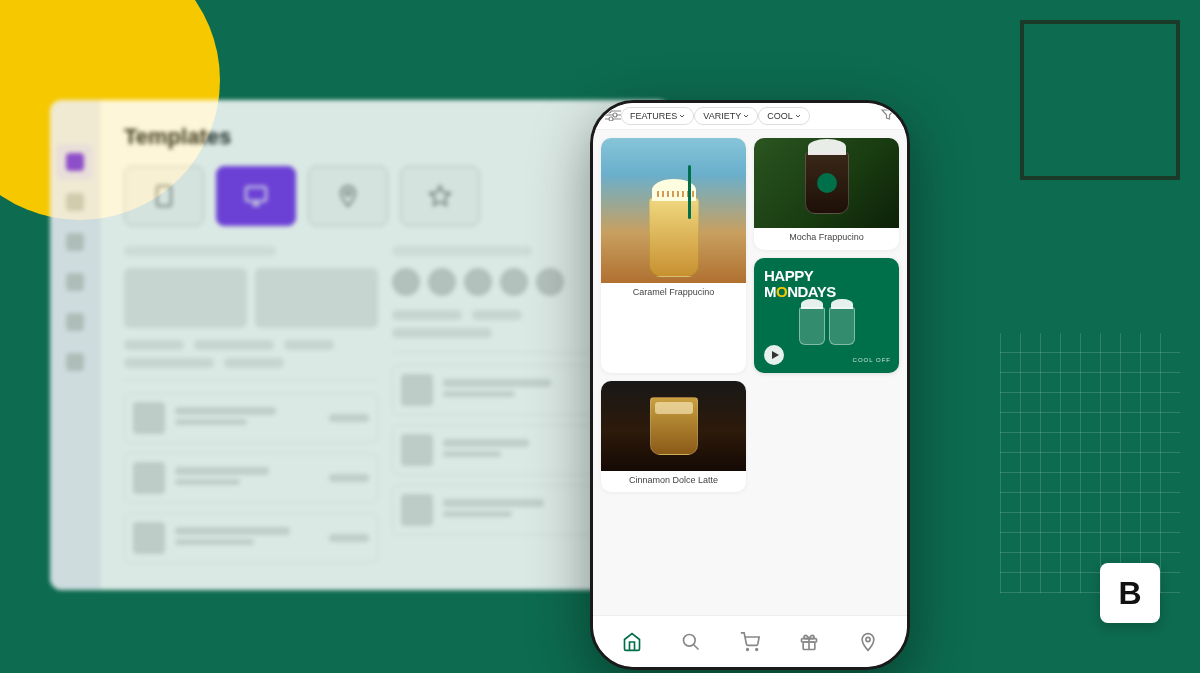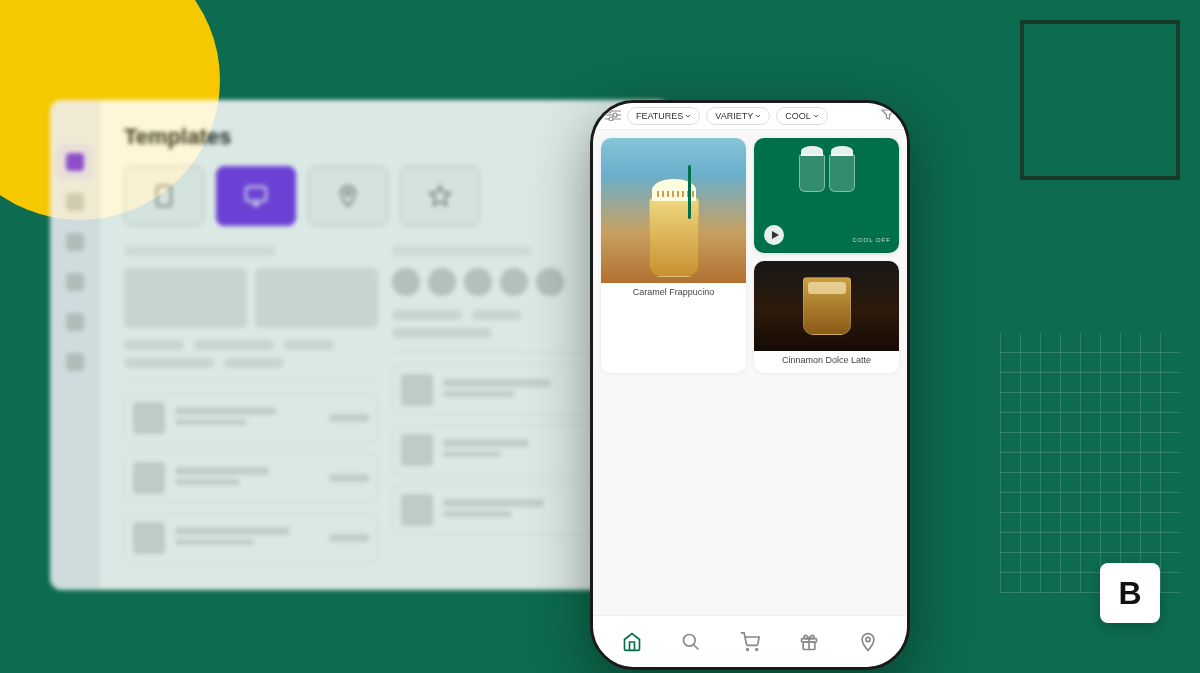--- a/index.html
+++ b/index.html
@@ -266,21 +266,20 @@
       font-weight: 700;
       color: #111;
       margin-bottom: 6px;
     }
 
     
     .filter-bar {
       display: flex;
       align-items: center;
       padding: 4px 12px;
-      gap: 6px;
       background: white;
       border-bottom: 1px solid #f0f0f0;
     }
 
     .filter-sort-icon {
       font-size: 11px;
       color: #666;
     }
 
     .filter-chip {
@@ -608,23 +607,38 @@
           <div style="position:relative;width:50px;height:80px;">
             <div style="position:absolute;top:-18px;left:50%;transform:translateX(-50%);width:44px;height:22px;background:#fffde0;border-radius:50% 50% 0 0;"></div>
             <div style="position:absolute;top:-6px;left:50%;transform:translateX(-50%);width:40px;height:6px;background:repeating-linear-gradient(90deg,transparent 0,transparent 3px,#c07018 3px,#c07018 5px);opacity:0.7;"></div>
             <div style="width:50px;height:80px;background:linear-gradient(180deg,#f0d880 0%,#c89030 100%);border-radius:5px 5px 12px 12px;border:1.5px solid rgba(0,0,0,0.1);"></div>
             <div style="position:absolute;top:-32px;right:8px;width:3px;height:54px;background:#00704a;border-radius:2px;"></div>
           </div>
         </div>
         <div class="product-label">Caramel Frappucino</div>
       </div>
 
+      <div style="background:white;border-radius:10px;overflow:hidden;box-shadow:0 1px 4px rgba(0,0,0,0.06);">
+        <div style="width:100%;height:90px;background:linear-gradient(135deg,#2a5520 0%,#183a10 60%,#0d2008 100%);display:flex;align-items:center;justify-content:center;">
+          <div style="position:relative;width:44px;height:62px;background:linear-gradient(180deg,#3a2818 0%,#1e1008 100%);border-radius:4px 4px 10px 10px;border:1.5px solid rgba(255,255,255,0.2);display:flex;align-items:center;justify-content:center;">
+            <div style="width:20px;height:20px;background:#00704a;border-radius:50%;"></div>
+            <div style="position:absolute;top:-14px;left:50%;transform:translateX(-50%);width:38px;height:16px;background:white;border-radius:50% 50% 0 0;opacity:0.9;"></div>
+          </div>
+        </div>
+        <div class="product-label">Mocha Frappucino</div>
+      </div>
 
       <div style="background:#00704a;border-radius:10px;overflow:hidden;box-shadow:0 1px 4px rgba(0,0,0,0.12);position:relative;min-height:115px;">
         <div style="padding:10px 10px 28px;">
+          <div style="font-size:15px;font-weight:900;line-height:1.1;color:white;text-transform:uppercase;letter-spacing:-0.5px;">
+            <div>HAPPY</div>
+            <div>
+              <span style="color:white;">M</span><span style="color:#f5c800;">O</span><span>NDAYS</span>
+            </div>
+          </div>
 
           <div style="display:flex;justify-content:center;gap:4px;margin-top:6px;">
             <div style="position:relative;width:26px;height:38px;">
               <div style="position:absolute;top:-8px;left:50%;transform:translateX(-50%);width:22px;height:10px;background:white;border-radius:50% 50% 0 0;opacity:0.9;"></div>
               <div style="width:26px;height:38px;background:rgba(255,255,255,0.2);border-radius:3px 3px 6px 6px;border:1px solid rgba(255,255,255,0.4);"></div>
             </div>
             <div style="position:relative;width:26px;height:38px;">
               <div style="position:absolute;top:-8px;left:50%;transform:translateX(-50%);width:22px;height:10px;background:white;border-radius:50% 50% 0 0;opacity:0.9;"></div>
               <div style="width:26px;height:38px;background:rgba(255,255,255,0.2);border-radius:3px 3px 6px 6px;border:1px solid rgba(255,255,255,0.4);"></div>
             </div>

